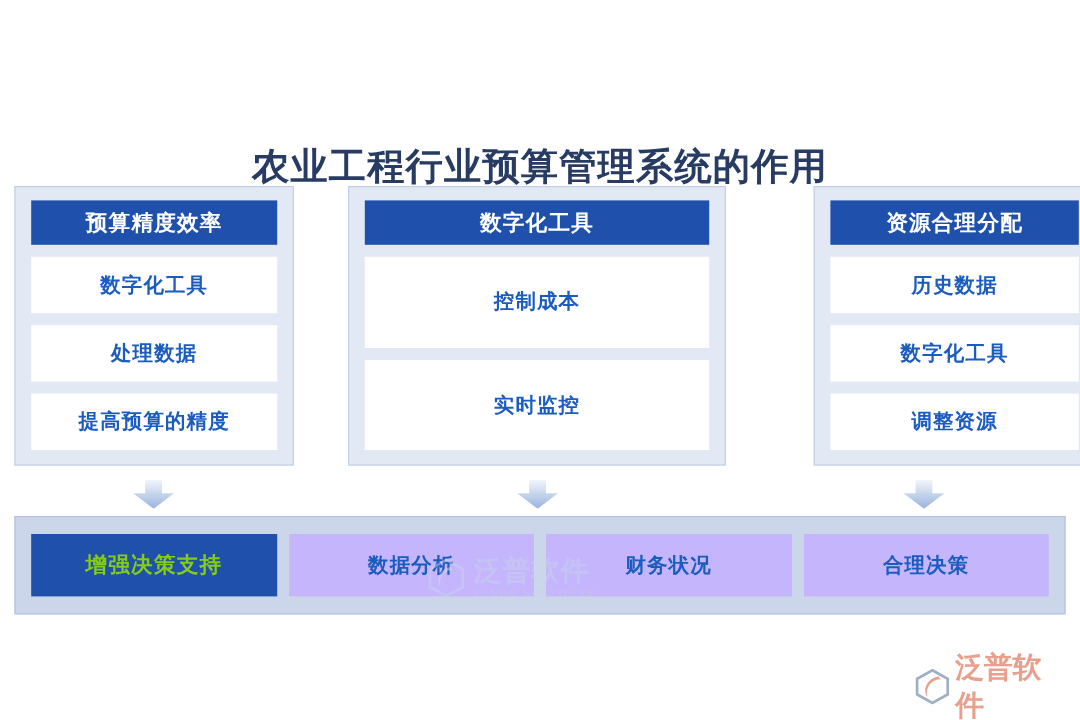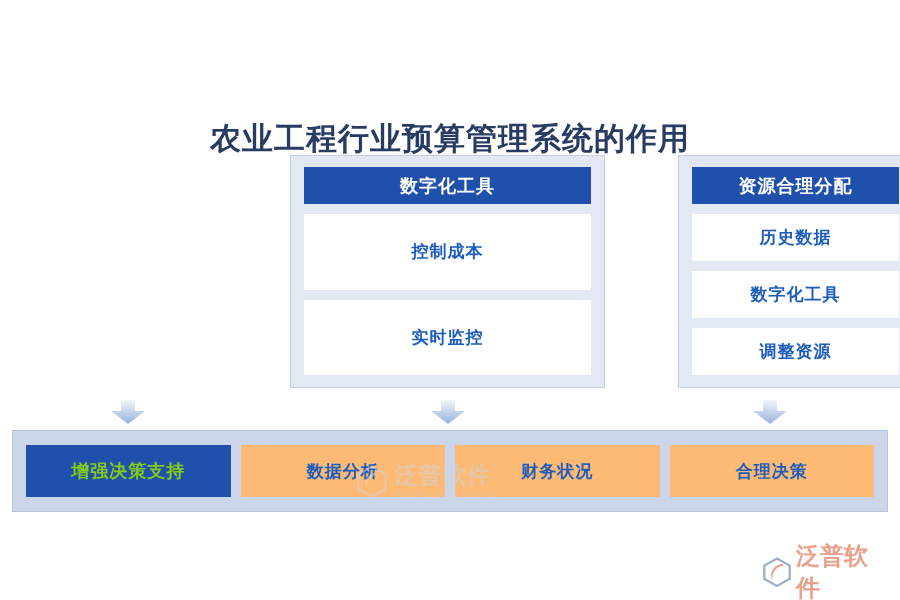--- a/index.html
+++ b/index.html
@@ -112,21 +112,21 @@
     border: 1px solid #b6c4de;
     box-sizing: border-box;
     display: flex;
     align-items: center;
     padding: 0 13px;
     gap: 10px;
   }
   .bottom-cell {
     flex: 1 1 0;
     height: 52px;
-    background: #fdba74;
+    background: #c4b5fd;
     color: #1c5cbe;
     font-size: 17px;
     font-weight: bold;
     letter-spacing: 1px;
     display: flex;
     align-items: center;
     justify-content: center;
   }
   .bottom-cell.primary {
     background: #1f50ac;
@@ -201,20 +201,28 @@
     font-family: "Liberation Sans", "DejaVu Sans", sans-serif;
   }
 </style>
 </head>
 <body>
 
 <div id="stage">
 
   <div class="page-title">农业工程行业预算管理系统的作用</div>
 
+  <div class="column-panel col-1">
+    <div class="col-head">预算精度效率</div>
+    <div class="col-items">
+      <div class="col-item">数字化工具</div>
+      <div class="col-item">处理数据</div>
+      <div class="col-item">提高预算的精度</div>
+    </div>
+  </div>
 
   <div class="column-panel col-2">
     <div class="col-head">数字化工具</div>
     <div class="col-items">
       <div class="col-item">控制成本</div>
       <div class="col-item">实时监控</div>
     </div>
   </div>
 
   <div class="column-panel col-3">

